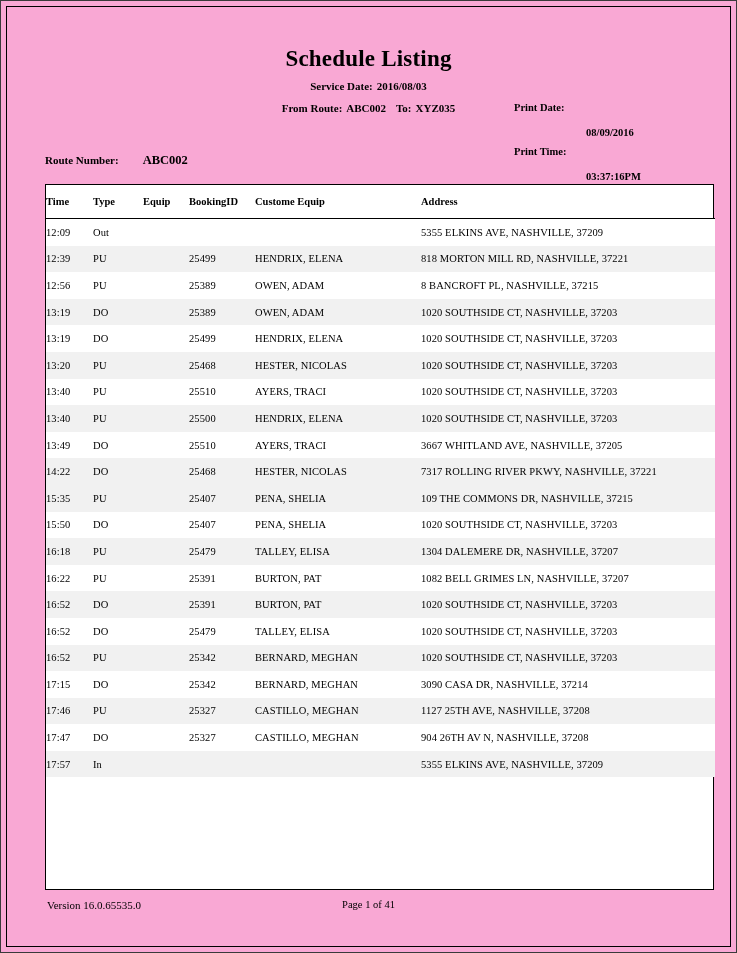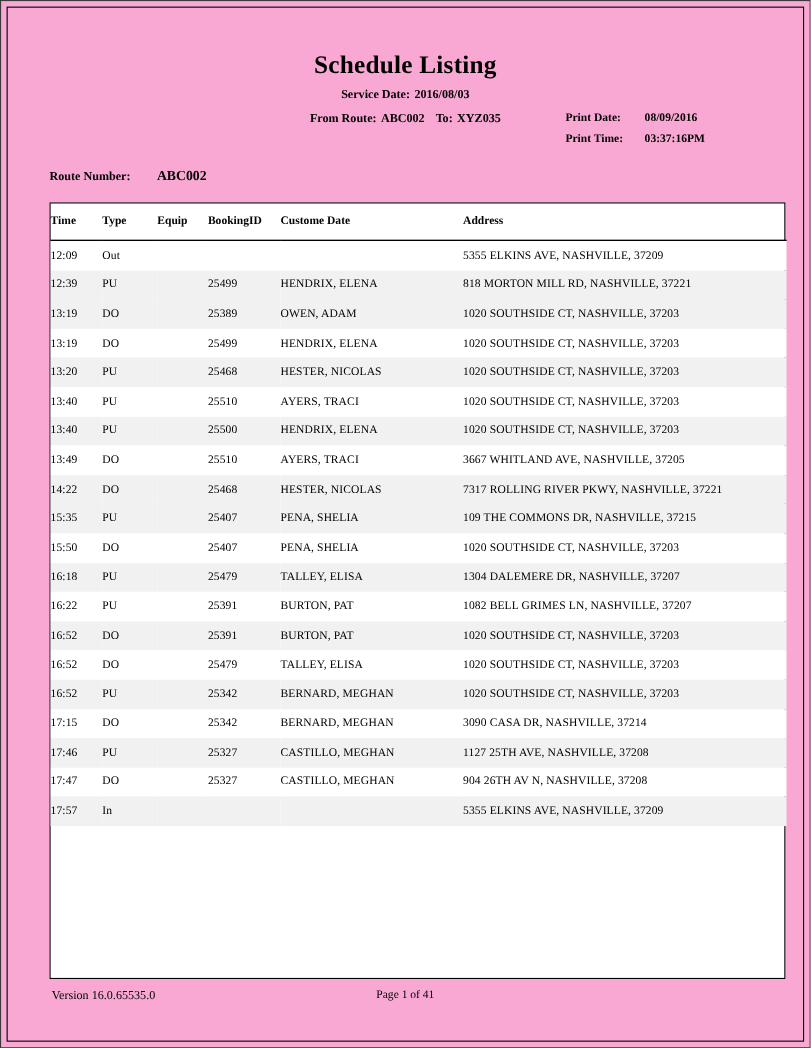--- a/index.html
+++ b/index.html
@@ -87,20 +87,21 @@
     display: flex;
     align-items: flex-start;
     margin-bottom: 8px;
   }
   .print-meta .meta-label {
     width: 72px;
     flex: 0 0 72px;
   }
   .print-meta .meta-value {
     flex: 1;
+    margin-top: 25px;
   }
 
   .route-number-row {
     position: absolute;
     left: 38px;
     top: 146px;
     font-size: 11px;
     font-weight: bold;
     display: flex;
     align-items: baseline;
@@ -243,41 +244,49 @@
           <col class="c-book">
             <col class="c-name">
             <col class="c-addr">
         </colgroup>
         <thead>
           <tr>
             <th class="h-time">Time</th>
             <th class="h-type">Type</th>
             <th class="h-equip">Equip</th>
             <th class="h-book">BookingID</th>
-            <th class="h-name">Custome Date</th>
+            <th class="h-name">Custome Equip</th>
             <th class="h-addr">Address</th>
           </tr>
         </thead>
         <tbody id="sched-body">
             <tr class="even">
               <td class="cell-pad-time">12:09</td>
               <td class="cell-pad-type">Out</td>
               <td class="cell-pad-equip"></td>
               <td class="cell-pad-book"></td>
               <td class="cell-pad-name"></td>
               <td class="cell-pad-addr">5355  ELKINS AVE, NASHVILLE, 37209</td>
             </tr>
             <tr class="odd">
               <td class="cell-pad-time">12:39</td>
               <td class="cell-pad-type">PU</td>
               <td class="cell-pad-equip"></td>
               <td class="cell-pad-book">25499</td>
               <td class="cell-pad-name">HENDRIX, ELENA</td>
               <td class="cell-pad-addr">818  MORTON MILL RD, NASHVILLE, 37221</td>
             </tr>
+            <tr class="even">
+              <td class="cell-pad-time">12:56</td>
+              <td class="cell-pad-type">PU</td>
+              <td class="cell-pad-equip"></td>
+              <td class="cell-pad-book">25389</td>
+              <td class="cell-pad-name">OWEN, ADAM</td>
+              <td class="cell-pad-addr">8  BANCROFT PL, NASHVILLE, 37215</td>
+            </tr>
             <tr class="odd">
               <td class="cell-pad-time">13:19</td>
               <td class="cell-pad-type">DO</td>
               <td class="cell-pad-equip"></td>
               <td class="cell-pad-book">25389</td>
               <td class="cell-pad-name">OWEN, ADAM</td>
               <td class="cell-pad-addr">1020  SOUTHSIDE CT, NASHVILLE, 37203</td>
             </tr>
             <tr class="even">
               <td class="cell-pad-time">13:19</td>

